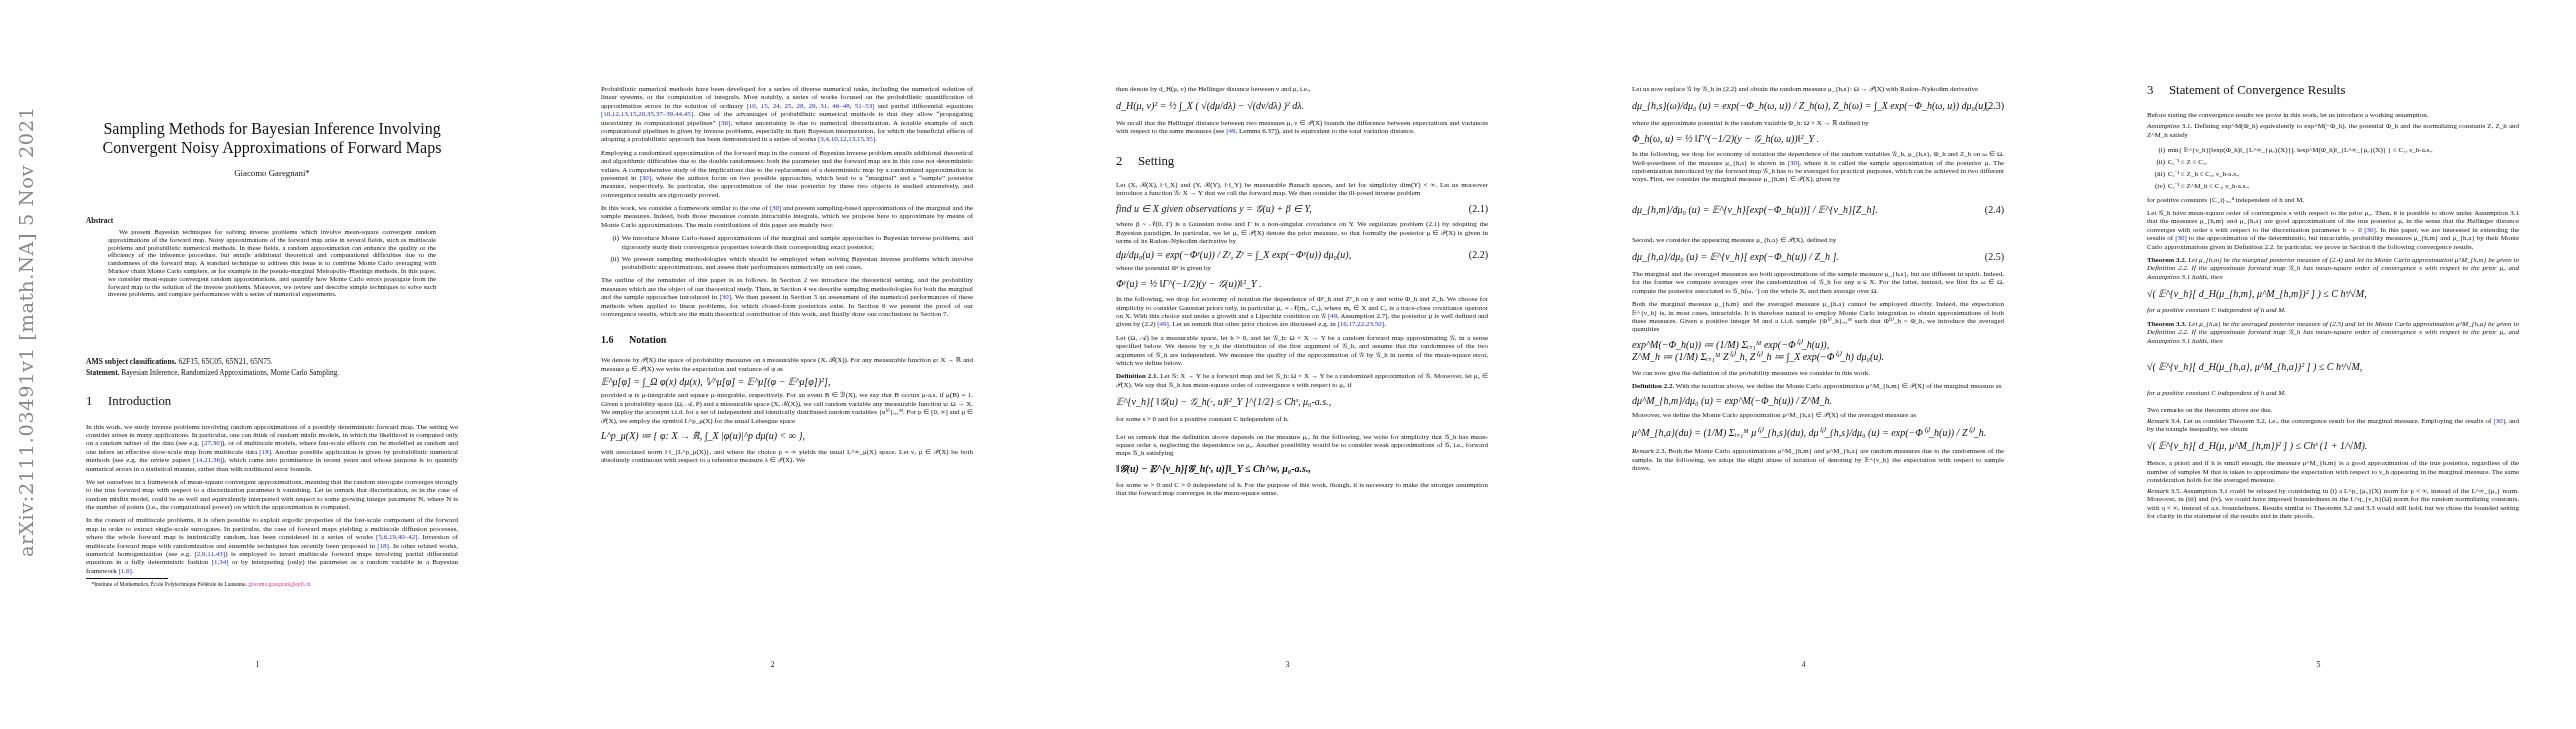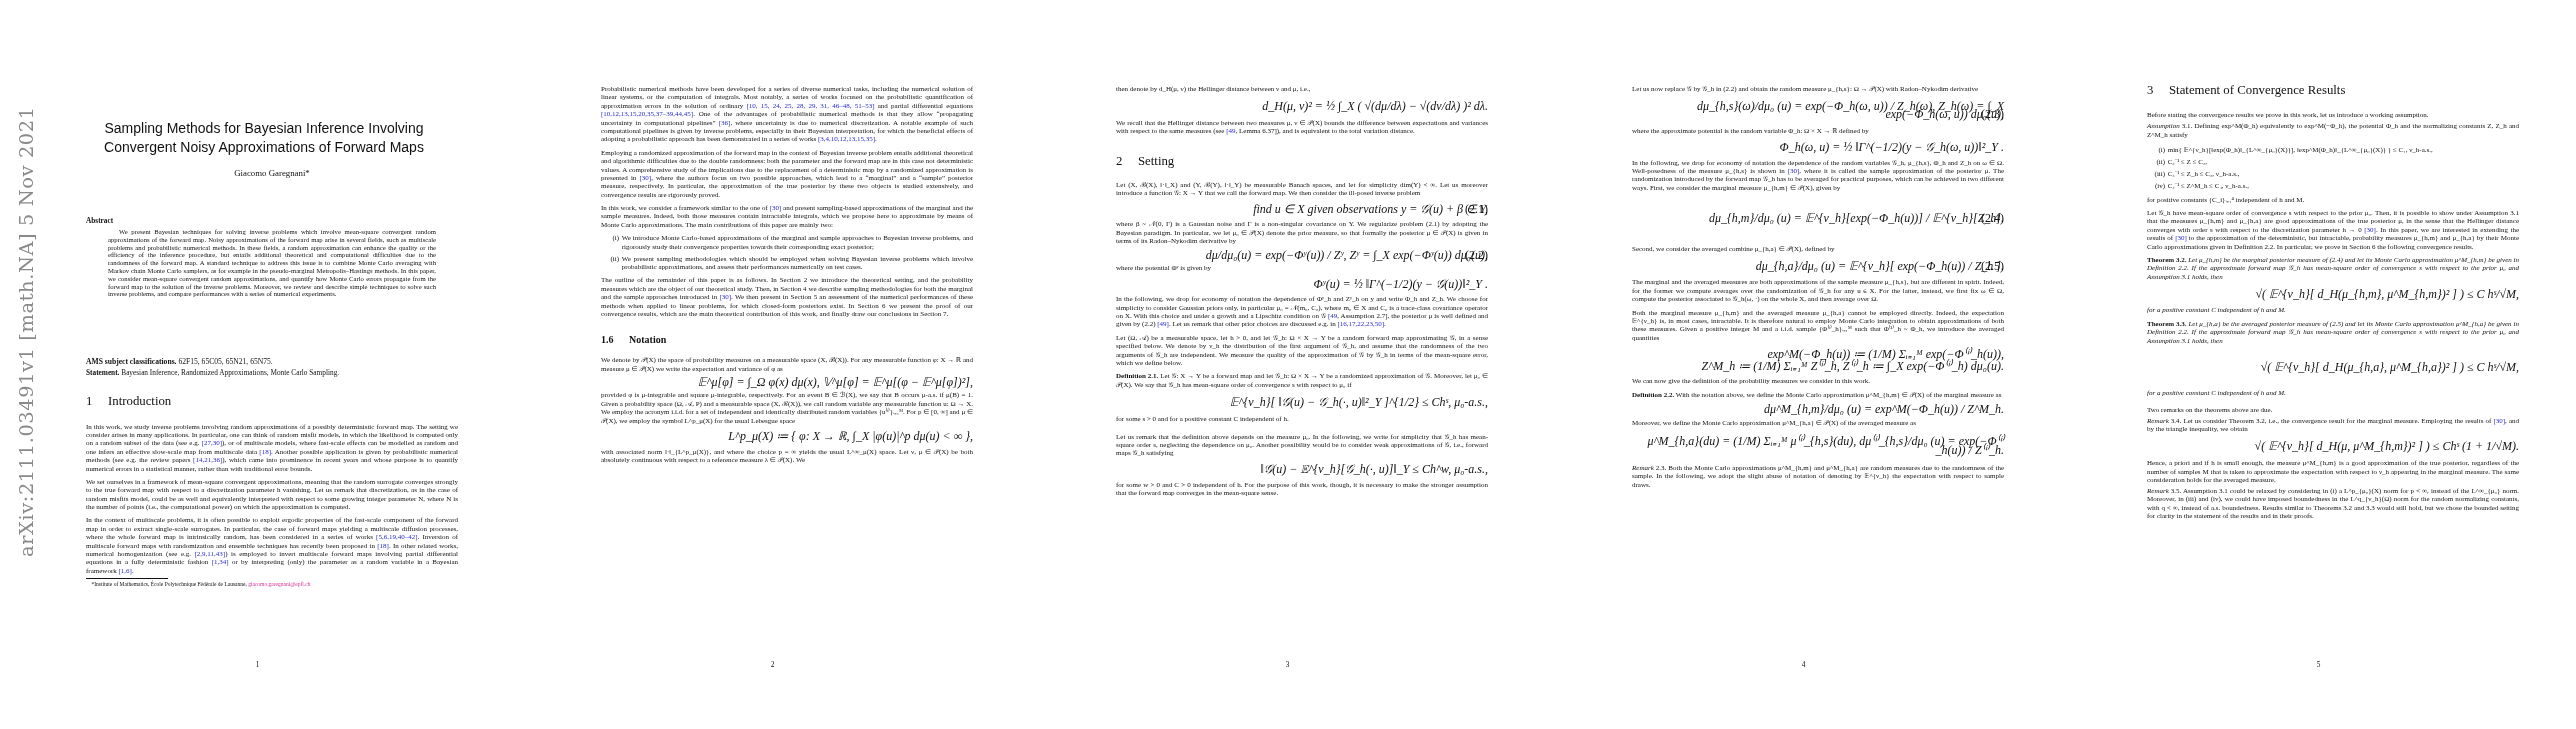--- a/index.html
+++ b/index.html
@@ -9,29 +9,29 @@
   .col { position:absolute; left:86px; width:372px; }
   p, .blk { margin:0; font-family:"Liberation Serif",serif; font-size:7px; line-height:8.4px;
             text-align:justify; color:#111; }
   .gap { height:4.9px; }
   .h1 { font-family:"Liberation Serif",serif; font-size:12.8px; font-weight:normal; margin:0; color:#111; }
   .h1 .num { display:inline-block; width:22px; }
   .h2 { font-family:"Liberation Serif",serif; font-size:10px; margin:0; color:#111; }
   .h2 .num { display:inline-block; width:28px; }
   .cite { color:#2a2acc; }
   .mail { color:#d6309a; }
-  .eq { font-family:"Liberation Serif",serif; font-style:italic; font-size:12px; text-align:right;
+  .eq { font-family:"Liberation Serif",serif; font-style:italic; font-size:10px; text-align:left;
         position:relative; margin:0; color:#111; }
   .eq .eqno { position:absolute; right:0; font-style:normal; }
   .pnum { position:absolute; left:0; width:515px; text-align:center; top:660px;
           font-family:"Liberation Serif",serif; font-size:7.3px; color:#111; }
   .b { font-weight:bold; }
   .it { font-style:italic; }
-  .title { position:absolute; left:78px; width:372px; top:119px; text-align:center;
-           font-family:Liberation Sans, sans-serif; font-size:14px; line-height:19.4px; color:#111; }
+  .title { position:absolute; left:86px; width:372px; top:119px; text-align:center;
+           font-family:Liberation Serif, serif; font-size:16px; line-height:19.4px; color:#111; }
   .author { position:absolute; left:86px; width:372px; top:168px; text-align:center;
             font-family:"Liberation Serif",serif; font-size:8.8px; color:#111; }
   .abs-h { position:absolute; left:86px; width:372px; top:216px; text-align:left;
            font-family:"Liberation Serif",serif; font-size:7.3px; font-weight:bold; }
   .abs { position:absolute; left:108px; width:328px; top:228px; font-size:6.7px; line-height:7.8px; text-indent:11px; }
   .sidebar { position:absolute; left:0; top:0; width:36px; height:729px; }
   .arxiv { position:absolute; left:-168px; top:351px; width:389px; transform:rotate(-90deg);
            font-family:"DejaVu Serif",serif; font-size:19.4px; color:#8a8a8a; letter-spacing:0.6px; white-space:nowrap; text-align:center; }
   .fnline { width:82px; border-top:0.6px solid #111; margin:2.4px 0 2.4px 0; }
   .fn { font-size:5.5px; line-height:6.7px; padding-left:5.5px; }
@@ -120,35 +120,35 @@
     <p class="eq" style="margin:7.3px 0;">Φʸ(u) = ½ ‖Γ^(−1/2)(y − 𝒢(u))‖²_Y .</p>
     <p><span>In the following, we drop for economy of notation the dependence of Φʸ_h and Zʸ_h on y and write Φ_h and Z_h. We choose for simplicity to consider Gaussian priors only, in particular μ₀ = 𝒩(m₀, C₀), where m₀ ∈ X and C₀ is a trace-class covariance operator on X. With this choice and under a growth and a Lipschitz condition on 𝒢 </span><span class="cite">[49</span><span>, Assumption 2.7], the posterior μ is well defined and given by (2.2) </span><span class="cite">[49]</span><span>. Let us remark that other prior choices are discussed e.g. in </span><span class="cite">[16,17,22,23,50]</span><span>.</span></p>
     <div class="gap"></div>
     <p>Let (Ω, 𝒜) be a measurable space, let h &gt; 0, and let 𝒢_h: Ω × X → Y be a random forward map approximating 𝒢, in a sense specified below. We denote by ν_h the distribution of the first argument of 𝒢_h, and assume that the randomness of the two arguments of 𝒢_h are independent. We measure the quality of the approximation of 𝒢 by 𝒢_h in terms of the mean-square error, which we define below.</p>
     <div class="gap"></div>
     <p><span class="b">Definition 2.1.</span><span> Let 𝒢: X → Y be a forward map and let 𝒢_h: Ω × X → Y be a randomized approximation of 𝒢. Moreover, let μ₀ ∈ 𝒫(X). We say that 𝒢_h has mean-square order of convergence s with respect to μ₀ if</span></p>
     <p class="eq" style="margin:8.5px 0;">𝔼^{ν_h}[ ‖𝒢(u) − 𝒢_h(·, u)‖²_Y ]^{1/2} ≤ Chˢ,        μ₀-a.s.,</p>
     <p>for some s &gt; 0 and for a positive constant C independent of h.</p>
     <div style="height:9.7px;"></div>
     <p>Let us remark that the definition above depends on the measure μ₀. In the following, we write for simplicity that 𝒢_h has mean-square order s, neglecting the dependence on μ₀. Another possibility would be to consider weak approximations of 𝒢, i.e., forward maps 𝒢_h satisfying</p>
-    <p class="eq" style="margin:7.3px 0;">‖𝒢(u) − 𝔼^{ν_h}[𝒢_h(·, u)]‖_Y ≤ Ch^w,        μ₀-a.s.,</p>
+    <p class="eq" style="margin:7.3px 0;font-weight:bold;">‖𝒢(u) − 𝔼^{ν_h}[𝒢_h(·, u)]‖_Y ≤ Ch^w,        μ₀-a.s.,</p>
     <p>for some w &gt; 0 and C &gt; 0 independent of h. For the purpose of this work, though, it is necessary to make the stronger assumption that the forward map converges in the mean-square sense.</p>
   </div>
   <div class="pnum">3</div>
 </div>
 
 <div class="page" style="left:1546px;">
   <div class="col" style="top:85px;">
     <p>Let us now replace 𝒢 by 𝒢_h in (2.2) and obtain the random measure μ_{h,s}: Ω → 𝒫(X) with Radon–Nykodim derivative</p>
     <p class="eq" style="margin:8.5px 0;"><span>dμ_{h,s}(ω)/dμ₀ (u) = exp(−Φ_h(ω, u)) / Z_h(ω),      Z_h(ω) = ∫_X exp(−Φ_h(ω, u)) dμ₀(u),</span><span class="eqno">(2.3)</span></p>
     <p>where the approximate potential is the random variable Φ_h: Ω × X → ℝ defined by</p>
     <p class="eq" style="margin:7.3px 0;">Φ_h(ω, u) = ½ ‖Γ^(−1/2)(y − 𝒢_h(ω, u))‖²_Y .</p>
     <p><span>In the following, we drop for economy of notation the dependence of the random variables 𝒢_h, μ_{h,s}, Φ_h and Z_h on ω ∈ Ω. Well-posedness of the measure μ_{h,s} is shown in </span><span class="cite">[30]</span><span>, where it is called the sample approximation of the posterior μ. The randomization introduced by the forward map 𝒢_h has to be averaged for practical purposes, which can be achieved in two different ways. First, we consider the marginal measure μ_{h,m} ∈ 𝒫(X), given by</span></p>
     <p class="eq" style="margin:22px 0;"><span>dμ_{h,m}/dμ₀ (u) = 𝔼^{ν_h}[exp(−Φ_h(u))] / 𝔼^{ν_h}[Z_h].</span><span class="eqno">(2.4)</span></p>
-    <p>Second, we consider the averaged combine μ_{h,a} ∈ 𝒫(X), defined by</p>
+    <p>Second, we consider the appearing measure μ_{h,a} ∈ 𝒫(X), defined by</p>
     <p class="eq" style="margin:8.5px 0;"><span>dμ_{h,a}/dμ₀ (u) = 𝔼^{ν_h}[ exp(−Φ_h(u)) / Z_h ].</span><span class="eqno">(2.5)</span></p>
     <p>The marginal and the averaged measures are both approximations of the sample measure μ_{h,s}, but are different in spirit. Indeed, for the former we compute averages over the randomization of 𝒢_h for any u ∈ X. For the latter, instead, we first fix ω ∈ Ω, compute the posterior associated to 𝒢_h(ω, ·) on the whole X, and then average over Ω.</p>
     <div class="gap"></div>
     <p>Both the marginal measure μ_{h,m} and the averaged measure μ_{h,a} cannot be employed directly. Indeed, the expectation 𝔼^{ν_h} is, in most cases, intractable. It is therefore natural to employ Monte Carlo integration to obtain approximations of both these measures. Given a positive integer M and a i.i.d. sample {Φ⁽ⁱ⁾_h}ᵢ₌₁ᴹ such that Φ⁽¹⁾_h ~ Φ_h, we introduce the averaged quantities</p>
     <p class="eq" style="margin:7.3px 0 3.6px 0;">exp^M(−Φ_h(u)) ≔ (1/M) Σᵢ₌₁ᴹ exp(−Φ⁽ⁱ⁾_h(u)),</p>
     <p class="eq" style="margin:3.6px 0 7.3px 0;">Z^M_h ≔ (1/M) Σᵢ₌₁ᴹ Z⁽ⁱ⁾_h,      Z⁽ⁱ⁾_h ≔ ∫_X exp(−Φ⁽ⁱ⁾_h) dμ₀(u).</p>
     <p>We can now give the definition of the probability measures we consider in this work.</p>
     <div class="gap"></div>
     <p><span class="b">Definition 2.2.</span><span> With the notation above, we define the Monte Carlo approximation μ^M_{h,m} ∈ 𝒫(X) of the marginal measure as</span></p>
     <p class="eq" style="margin:6px 0;">dμ^M_{h,m}/dμ₀ (u) = exp^M(−Φ_h(u)) / Z^M_h.</p>

